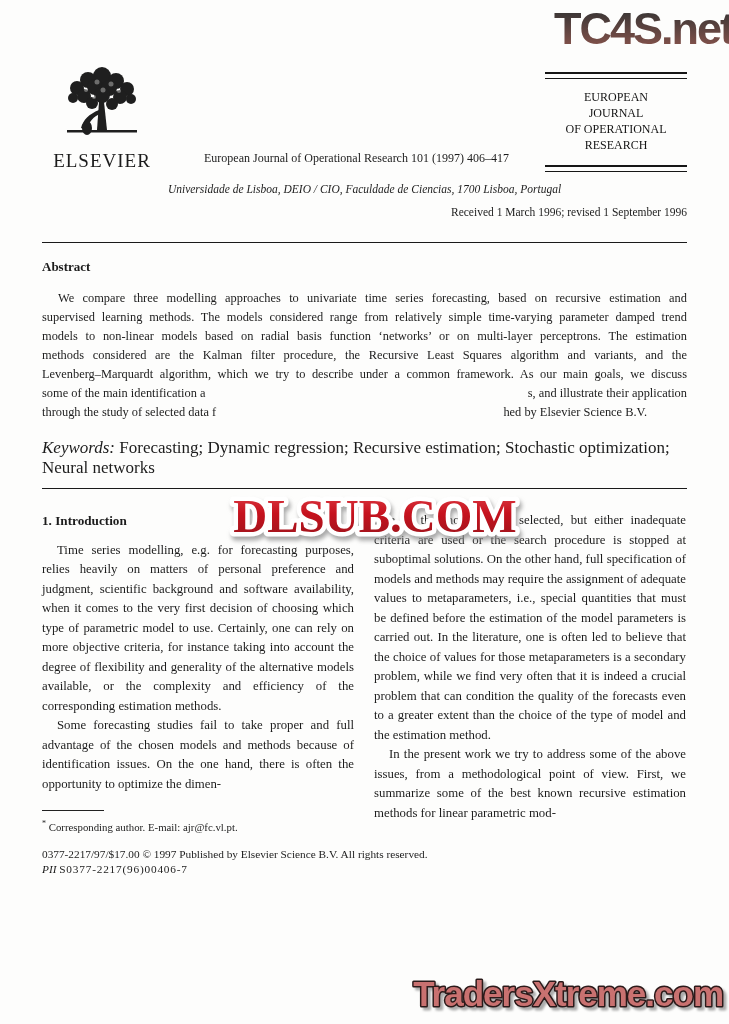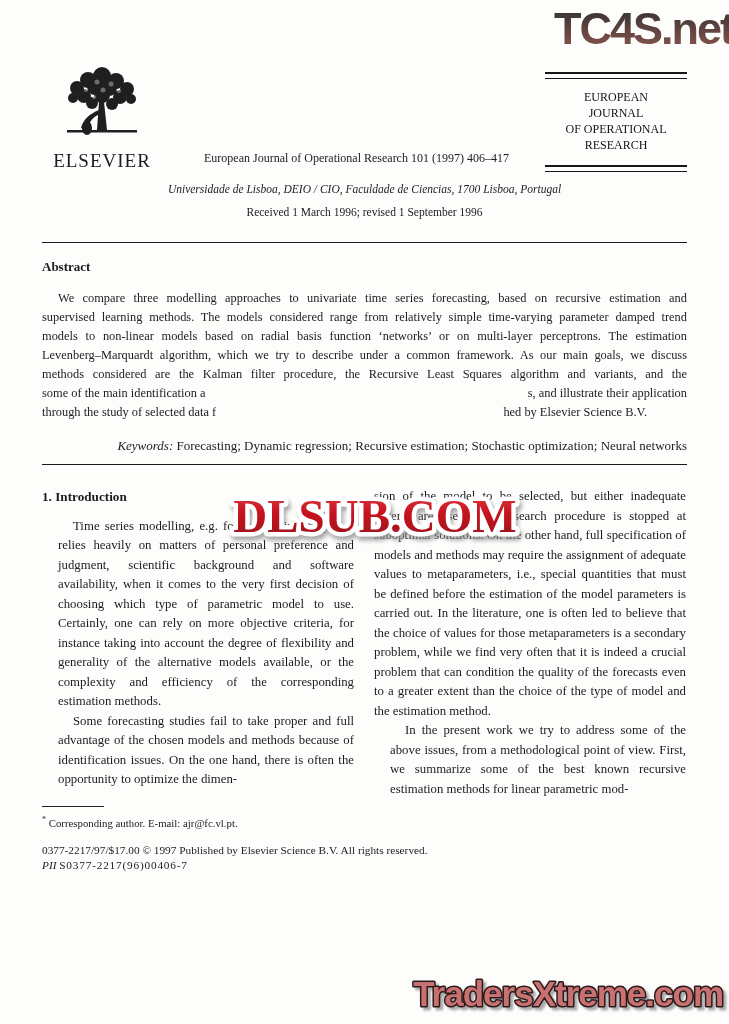--- a/index.html
+++ b/index.html
@@ -23,41 +23,41 @@
   .journal-box{width:142px;text-align:center;font-family:Liberation Serif, serif;
     font-size:12px;line-height:16px;color:#141414;}
   .dbl{height:4px;border-top:2px solid #161616;border-bottom:1px solid #161616;}
   .journal-box .jtext{padding:10px 0 12px 0;}
 
   
   .title{margin-top:66px;text-align:center;font-size:25px;line-height:32px;}
   .authors{margin-top:16px;text-align:center;font-size:16px;}
   .authors sup{font-size:11px;}
   .affiliation{margin-top:11px;text-align:center;font-style:italic;font-size:11.5px;}
-  .received{margin-top:11px;text-align:center;font-size:11.5px;}
+  .received{margin-top:11px;text-align:right;font-size:11.5px;}
 
   
   .rule{border:none;border-top:1.5px solid #1a1a1a;margin:0;}
   .rule-top{margin-top:24px;}
   .abstract-head{margin-top:16px;font-weight:bold;font-size:13px;}
   .abstract{margin-top:14px;font-size:12.4px;line-height:19px;}
   .abs-line{text-align:justify;text-align-last:justify;}
   .abs-indent{padding-left:16px;}
   .abs-split{display:flex;justify-content:space-between;}
   .abs-split.last{padding-right:40px;}
-  .keywords{margin-top:16px;font-size:13px;text-align:right;}
+  .keywords{margin-top:16px;font-size:17px;}
   .keywords .kw-label{font-style:italic;}
   .rule-bottom{margin-top:10px;}
 
   
   .columns{display:flex;gap:20px;margin-top:22px;}
   .col{width:312px;font-size:12.8px;line-height:19.5px;text-align:justify;}
   .sec-head{font-weight:bold;font-size:13.2px;margin-bottom:10px;text-align:left;}
   .col p{margin:0;}
-  .col p.indent{text-indent:15px;margin-left:16px;}
+  .col p.indent{text-indent:15px;}
   .col p + p{margin-top:0px;}
 
   
   .footnote{margin-top:16px;}
   .fn-rule{width:62px;border:none;border-top:1px solid #222;margin:0 0 3px 0;}
   .fn-text{font-size:10.8px;}
   .fn-text sup{font-size:8px;}
   .footer{margin-top:10px;font-size:11.3px;line-height:15px;}
   .pii .pii-label{font-style:italic;}
   .pii .pii-value{letter-spacing:0.8px;}
@@ -141,22 +141,22 @@
 
   <div class="affiliation">Universidade de Lisboa, DEIO / CIO, Faculdade de Ciencias, 1700 Lisboa, Portugal</div>
   <div class="received">Received 1 March 1996; revised 1 September 1996</div>
 
   <hr class="rule rule-top">
   <div class="abstract-head">Abstract</div>
   <div class="abstract">
     <div class="abs-line abs-indent">We compare three modelling approaches to univariate time series forecasting, based on recursive estimation and</div>
     <div class="abs-line">supervised learning methods. The models considered range from relatively simple time-varying parameter damped trend</div>
     <div class="abs-line">models to non-linear models based on radial basis function ‘networks’ or on multi-layer perceptrons. The estimation</div>
+    <div class="abs-line">methods considered are the Kalman filter procedure, the Recursive Least Squares algorithm and variants, and the</div>
     <div class="abs-line">Levenberg–Marquardt algorithm, which we try to describe under a common framework. As our main goals, we discuss</div>
-    <div class="abs-line">methods considered are the Kalman filter procedure, the Recursive Least Squares algorithm and variants, and the</div>
     <div class="abs-split">
       <span>some of the main identification a</span>
       <span>s, and illustrate their application</span>
     </div>
     <div class="abs-split last">
       <span>through the study of selected data f</span>
       <span>hed by Elsevier Science B.V.</span>
     </div>
   </div>
   <div class="keywords">

